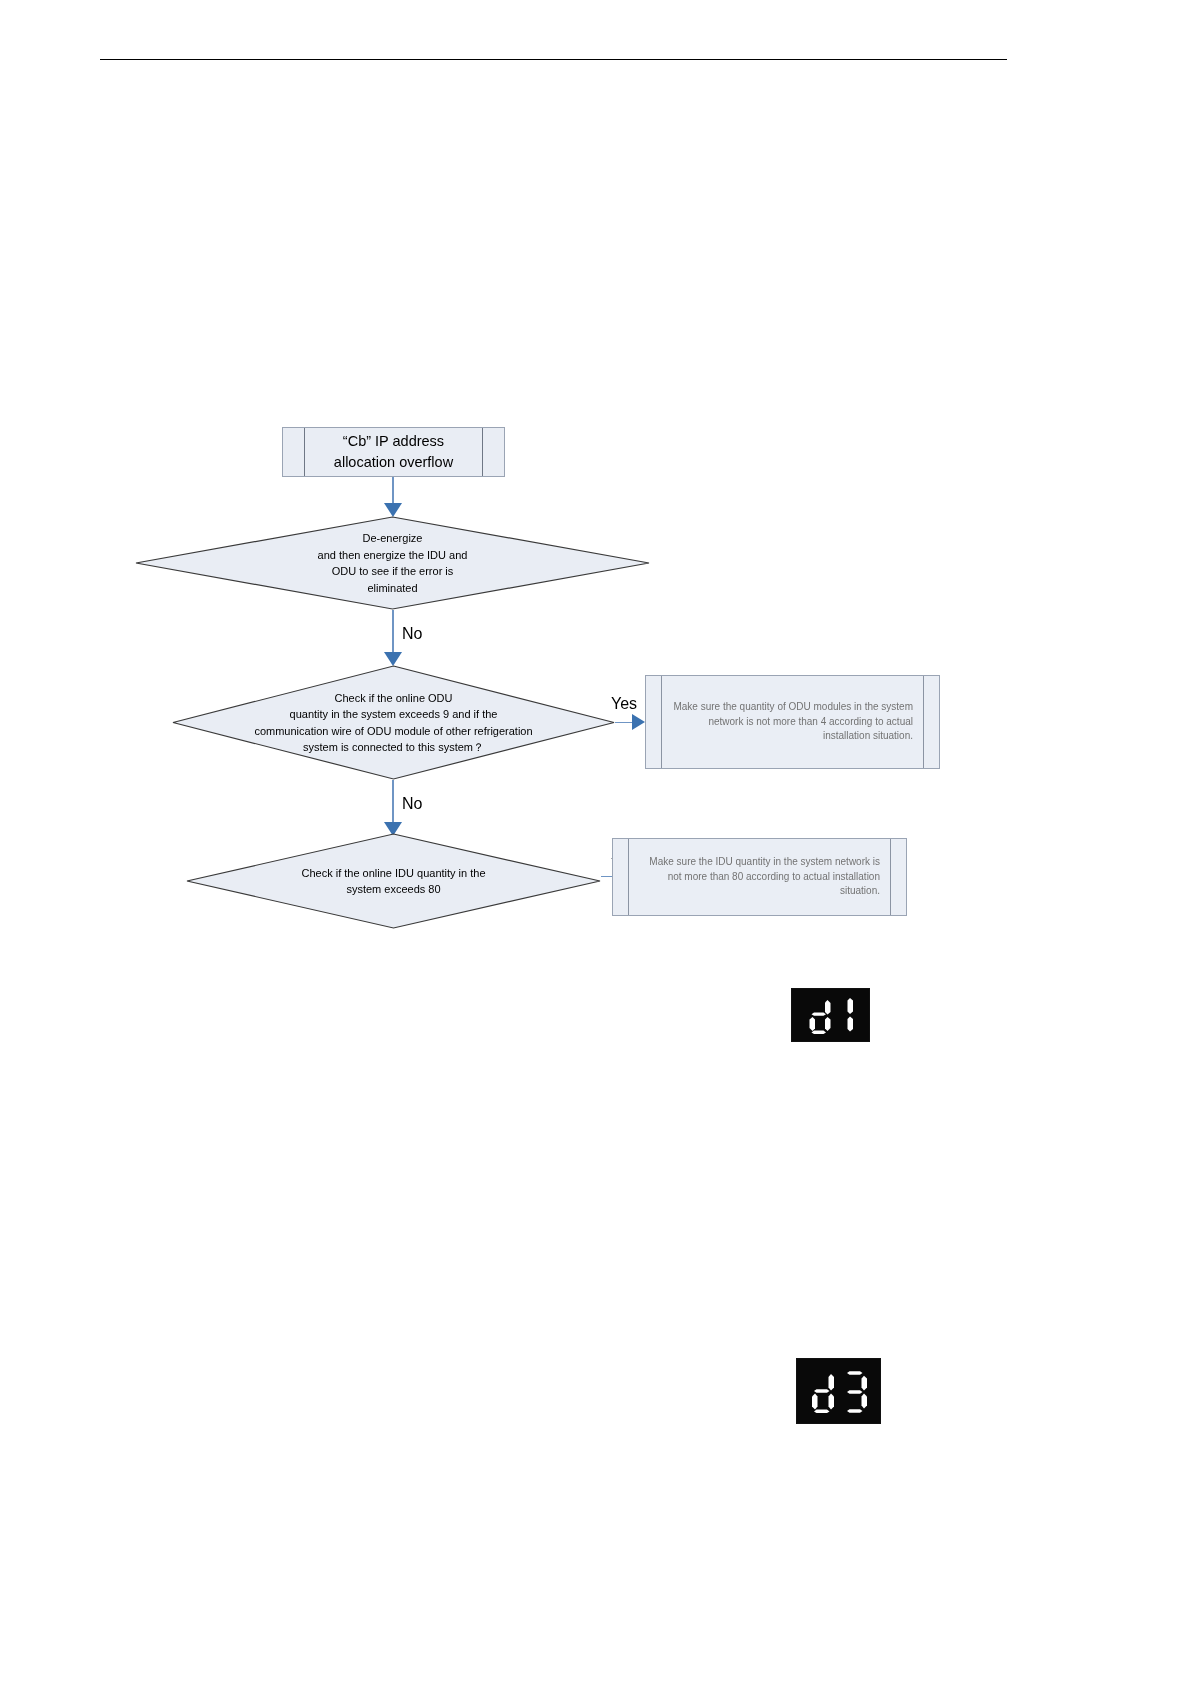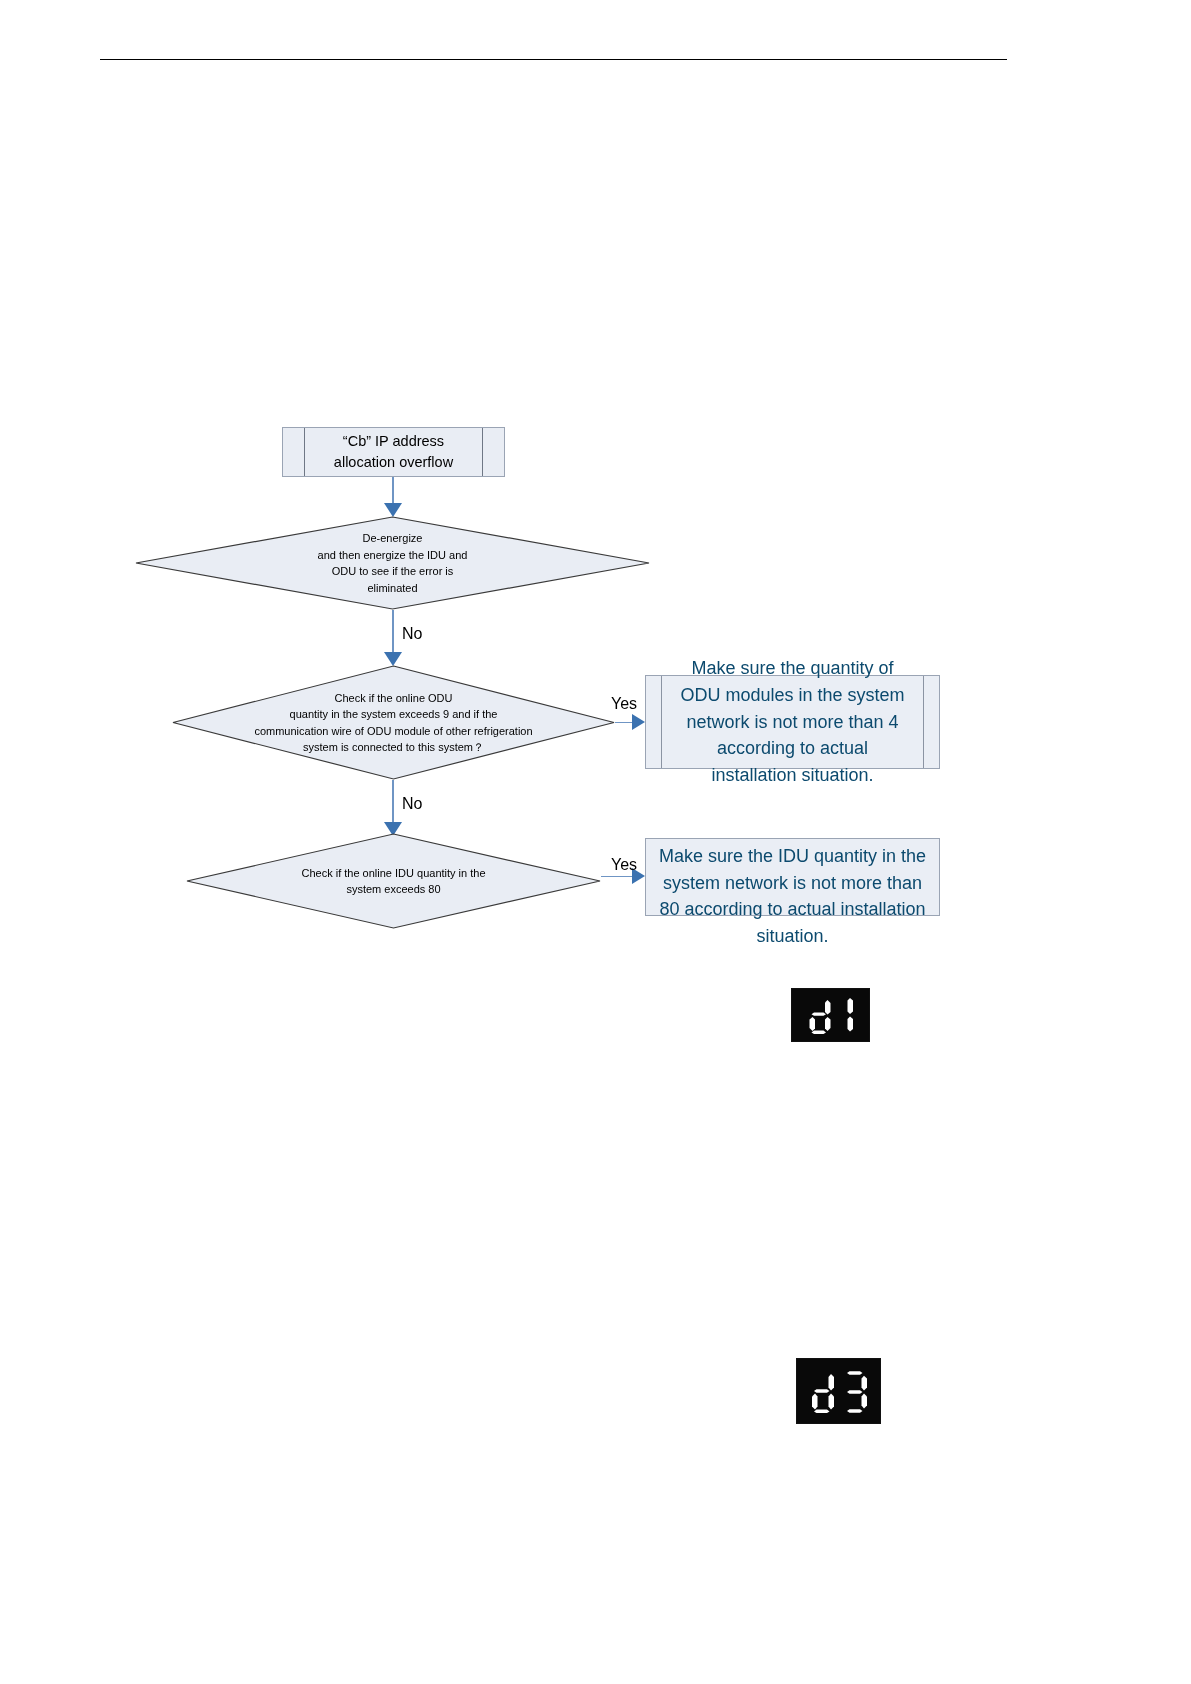--- a/index.html
+++ b/index.html
@@ -85,24 +85,24 @@
     border-right: none;
     border-left: 1px solid #8b94a3;
   }
   .notebox .body {
     flex: 1 1 auto;
     display: flex;
     align-items: center;
     padding: 4px 10px;
   }
   .notebox .body .txt {
-    font-size: 18px;
+    font-size: 10px;
     line-height: 1.48;
-    color: #0c4a6e;
-    text-align: center;
+    color: #737373;
+    text-align: right;
   }
 
   
   .diamond {
     position: absolute;
   }
   .diamond svg {
     position: absolute;
     left: 0; top: 0;
     width: 100%;
@@ -239,21 +239,21 @@
         <polygon points="207.5,1 414,48 207.5,95 1,48" fill="#e9edf4" stroke="#3a3a3a" stroke-width="1.2"></polygon>
       </svg>
       <div class="dtxt">Check if the online IDU quantity in the
 system exceeds 80</div>
     </div>
 
     <div class="hline" style="left:601px; top:876px; width:36px;"></div>
     <div class="arrow-right" style="left:632px; top:868px;"></div>
     <div class="edge-label" style="left:611px; top:856px;">Yes</div>
 
-    <div class="notebox" style="left:645px; top:838px; width:295px; height:78px;flex-direction:column;">
+    <div class="notebox" style="left:612px; top:838px; width:295px; height:78px;">
       <div class="band"></div>
       <div class="body">
         <div class="txt">Make sure the IDU quantity in the system network is not more than 80 according to actual installation situation.</div>
       </div>
       <div class="band right"></div>
     </div>
 
   </div>
 
   <div class="led" style="left:791px; top:988px; width:79px; height:54px;">

